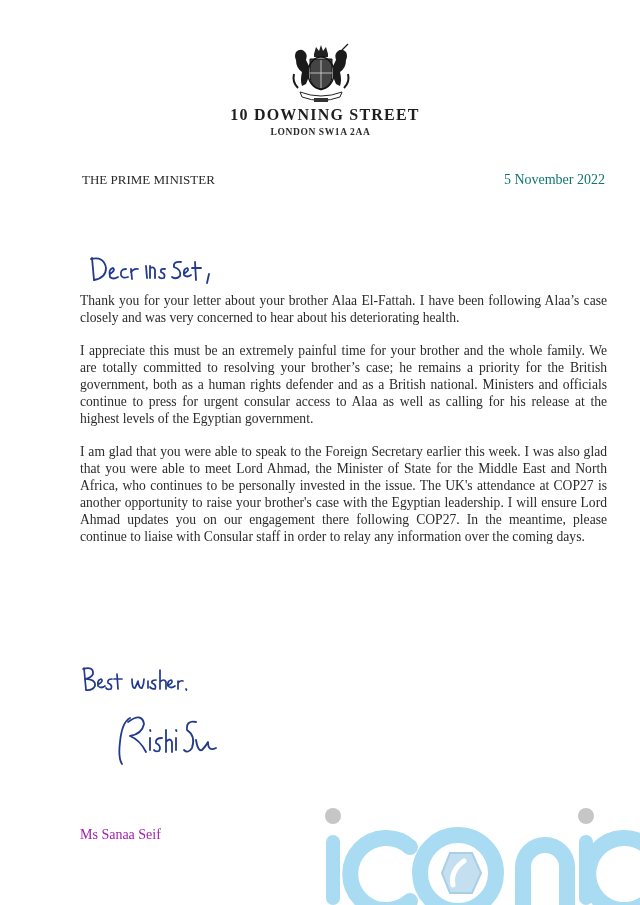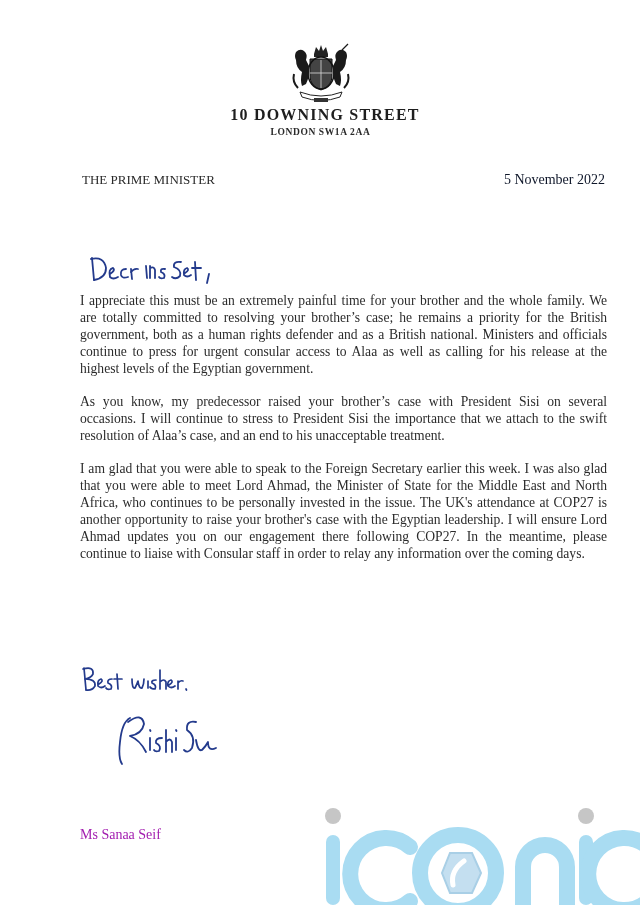--- a/index.html
+++ b/index.html
@@ -53,21 +53,21 @@
       left: 82px;
       top: 172px;
       font-size: 13px;
       color: #2a2a2a;
     }
     .date {
       position: absolute;
       right: 35px;
       top: 172px;
       font-size: 14px;
-      color: #0f172a;
+      color: #0f766e;
     }
     .salutation {
       position: absolute;
       left: 88px;
       top: 250px;
       width: 140px;
       height: 40px;
     }
     .body-text {
       position: absolute;
@@ -165,22 +165,22 @@
     <path d="M97 23 Q102 20 99 18 Q95 19 96 25 Q99 28 103 25"></path>
 
     <path d="M107 12 L108 30"></path>
     <path d="M104 18 H113"></path>
 
     <path d="M121 24 L119 33"></path>
   </g>
 </svg>
 
 <div class="body-text">
+  <p class="last-left">Thank you for your letter about your brother Alaa El-Fattah. I have been following Alaa’s case closely and was very concerned to hear about his deteriorating health.</p>
   <p class="last-left">I appreciate this must be an extremely painful time for your brother and the whole family. We are totally committed to resolving your brother’s case; he remains a priority for the British government, both as a human rights defender and as a British national. Ministers and officials continue to press for urgent consular access to Alaa as well as calling for his release at the highest levels of the Egyptian government.</p>
-  <p class="last-left">As you know, my predecessor raised your brother’s case with President Sisi on several occasions. I will continue to stress to President Sisi the importance that we attach to the swift resolution of Alaa’s case, and an end to his unacceptable treatment.</p>
   <p class="last-left">I am glad that you were able to speak to the Foreign Secretary earlier this week. I was also glad that you were able to meet Lord Ahmad, the Minister of State for the Middle East and North Africa, who continues to be personally invested in the issue. The UK's attendance at COP27 is another opportunity to raise your brother's case with the Egyptian leadership. I will ensure Lord Ahmad updates you on our engagement there following COP27. In the meantime, please continue to liaise with Consular staff in order to relay any information over the coming days.</p>
 </div>
 
 <svg class="closing" viewBox="0 0 110 36" aria-label="Best wishes.">
   <g fill="none" stroke="#233a8c" stroke-width="1.7" stroke-linecap="round" stroke-linejoin="round">
 
     <path d="M4 6 L6 28"></path>
     <path d="M3 7 Q14 4 13 12 Q11 16 5 17 Q16 17 15 24 Q12 29 6 28"></path>
 
     <path d="M19 22 Q24 19 21 17 Q17 18 18 24 Q21 27 25 24"></path>

